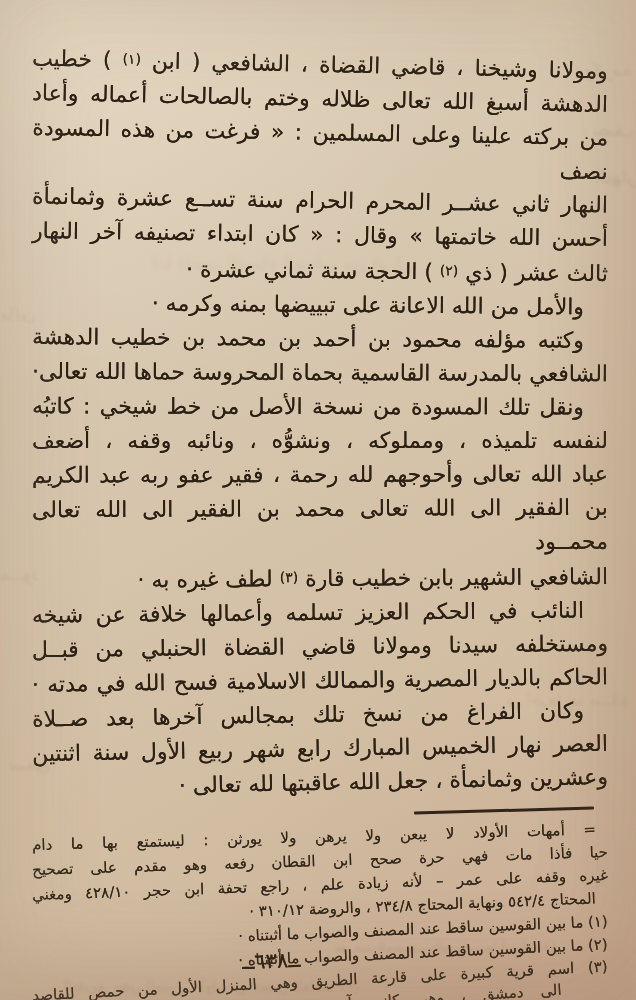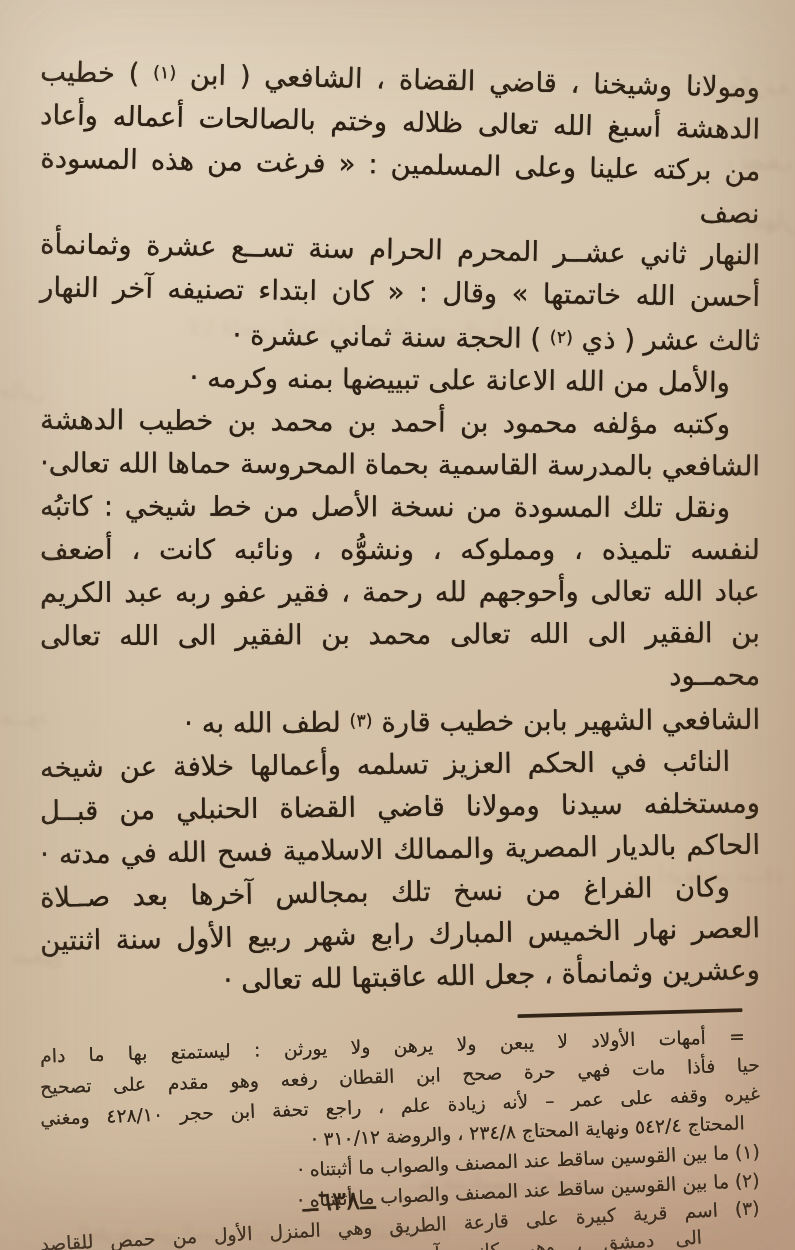--- a/index.html
+++ b/index.html
@@ -85,24 +85,24 @@
       <div class="line" style="--r:1.30deg"><span>ومولانا وشيخنا ، قاضي القضاة ، الشافعي ( ابن </span><span class="fnref">(١)</span><span> ) خطيب</span></div>
       <div class="line" style="--r:1.17deg">الدهشة أسبغ الله تعالى ظلاله وختم بالصالحات أعماله وأعاد</div>
       <div class="line" style="--r:1.04deg">من بركته علينا وعلى المسلمين : « فرغت من هذه المسودة نصف</div>
       <div class="line" style="--r:0.91deg">النهار ثاني عشــر المحرم الحرام سنة تســع عشرة وثمانمأة</div>
       <div class="line" style="--r:0.78deg">أحسن الله خاتمتها » وقال : « كان ابتداء تصنيفه آخر النهار</div>
       <div class="line end" style="--r:0.65deg"><span>ثالث عشر ( ذي </span><span class="fnref">(٢)</span><span> ) الحجة سنة ثماني عشرة ·</span></div>
       <div class="line end ind" style="--r:0.52deg">والأمل من الله الاعانة على تبييضها بمنه وكرمه ·</div>
       <div class="line ind" style="--r:0.39deg">وكتبه مؤلفه محمود بن أحمد بن محمد بن خطيب الدهشة</div>
       <div class="line" style="--r:0.26deg">الشافعي بالمدرسة القاسمية بحماة المحروسة حماها الله تعالى·</div>
       <div class="line ind" style="--r:0.13deg">ونقل تلك المسودة من نسخة الأصل من خط شيخي : كاتبُه</div>
-      <div class="line" style="--r:0deg">لنفسه تلميذه ، ومملوكه ، ونشوُّه ، ونائبه كانت ، أضعف</div>
+      <div class="line" style="--r:0deg">لنفسه تلميذه ، ومملوكه ، ونشوُّه ، ونائبه وقفه ، أضعف</div>
       <div class="line" style="--r:-0.13deg">عباد الله تعالى وأحوجهم لله رحمة ، فقير عفو ربه عبد الكريم</div>
       <div class="line" style="--r:-0.26deg">بن الفقير الى الله تعالى محمد بن الفقير الى الله تعالى محمــود</div>
-      <div class="line end" style="--r:-0.39deg"><span>الشافعي الشهير بابن خطيب قارة </span><span class="fnref">(٣)</span><span> لطف الله به ·</span></div>
+      <div class="line end" style="--r:-0.39deg"><span>الشافعي الشهير بابن خطيب قارة </span><span class="fnref">(٣)</span><span> لطف غيره به ·</span></div>
       <div class="line ind" style="--r:-0.52deg">النائب في الحكم العزيز تسلمه وأعمالها خلافة عن شيخه</div>
       <div class="line" style="--r:-0.65deg">ومستخلفه سيدنا ومولانا قاضي القضاة الحنبلي من قبــل</div>
       <div class="line" style="--r:-0.78deg">الحاكم بالديار المصرية والممالك الاسلامية فسح الله في مدته ·</div>
       <div class="line ind" style="--r:-0.91deg">وكان الفراغ من نسخ تلك بمجالس آخرها بعد صــلاة</div>
       <div class="line" style="--r:-1.04deg">العصر نهار الخميس المبارك رابع شهر ربيع الأول سنة اثنتين</div>
       <div class="line end" style="--r:-1.17deg">وعشرين وثمانمأة ، جعل الله عاقبتها لله تعالى ·</div>
     </div>
 
     <div class="fnsep"></div>
 

